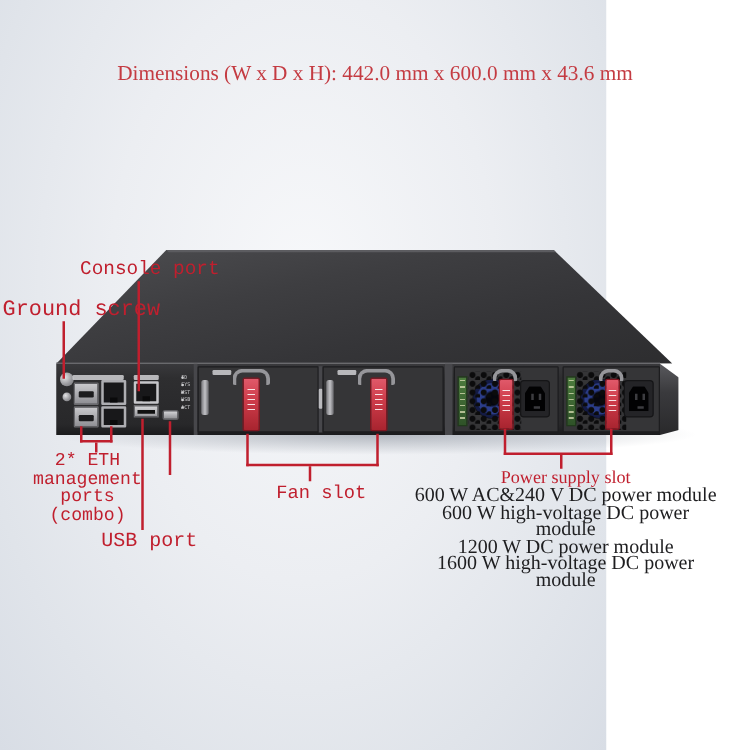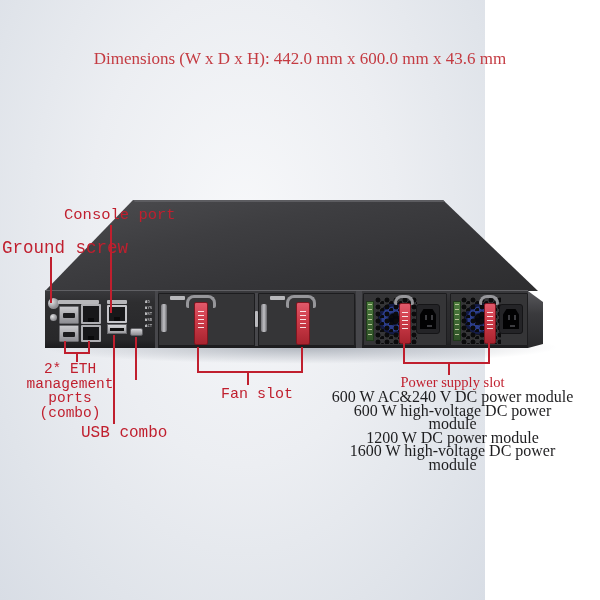--- a/index.html
+++ b/index.html
@@ -216,21 +216,21 @@
   <div class="ln" style="left:403px;top:362px;width:87px;height:2px;"></div>
   <div class="ln" style="left:448px;top:364px;width:2px;height:11px;"></div>
 
   <div class="lbl lbl-console">Console port</div>
   <div class="lbl lbl-ground">Ground screw</div>
   <div class="lbl lbl-eth">
     <div>2* ETH</div>
     <div>management</div>
     <div>ports (combo)</div>
   </div>
-  <div class="lbl lbl-usb">USB combo</div>
+  <div class="lbl lbl-usb">USB port</div>
   <div class="lbl lbl-fan">Fan slot</div>
 
   <div class="psu-text">
     <div class="head">Power supply slot</div>
     <p>600 W AC&amp;240 V DC power module</p>
     <p>600 W high-voltage DC power module</p>
     <p>1200 W DC power module</p>
     <p>1600 W high-voltage DC power module</p>
   </div>
 

